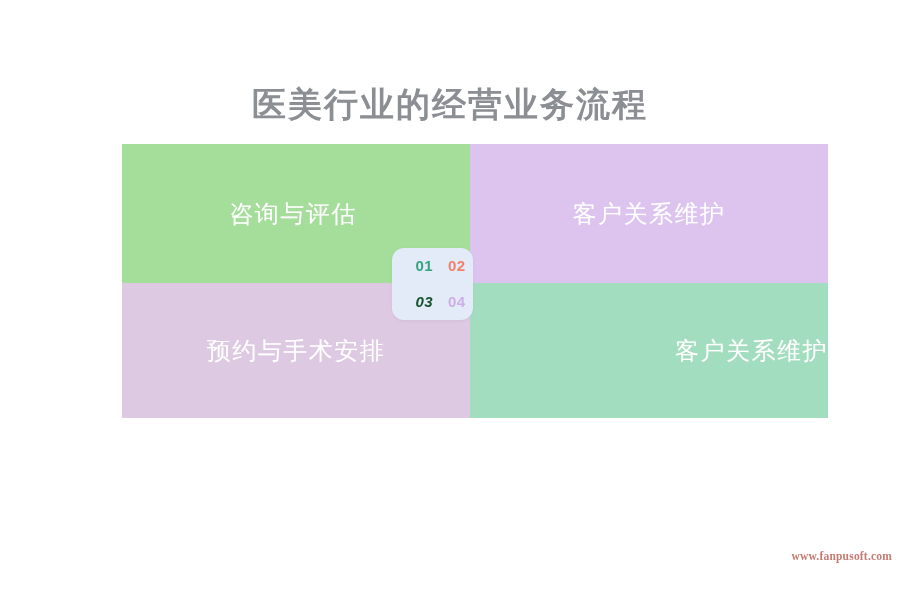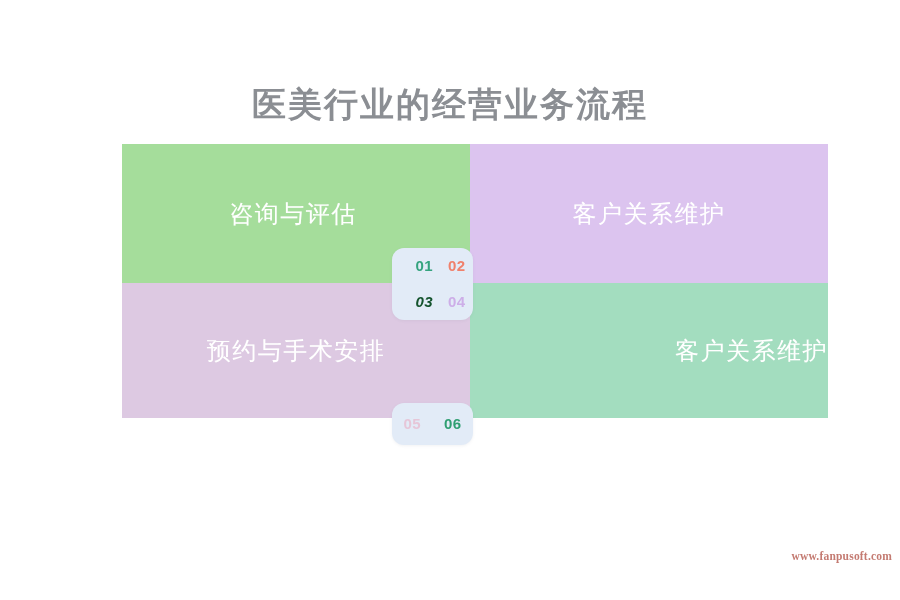--- a/index.html
+++ b/index.html
@@ -140,22 +140,18 @@
     </div>
   </div>
 
   <div class="num-badge" id="num-badge-top" style="background: rgb(226, 235, 247); padding-left: 16px;">
     <span class="num n-t0" style="color: rgb(53, 163, 127);">01</span>
     <span class="num n-t1" style="color: rgb(240, 129, 108);">02</span>
     <span class="num n-t2" style="color: #14532d; font-style: italic;">03</span>
     <span class="num n-t3" style="color: rgb(205, 174, 232);">04</span>
   </div>
 
-  <div class="num-badge" id="num-badge-bottom" style="background: rgb(226, 235, 247);">
-    <span class="num n-b0" style="color: rgb(230, 198, 216);">05</span>
-    <span class="num n-b1" style="color: rgb(47, 159, 114);">06</span>
-  </div>
 
   <div id="brand-logo">
     <div id="brand-url" style="color: rgb(196, 123, 114); text-align: right;">www.fanpusoft.com</div>
   </div>
 
 </div>
 
 </body></html>

